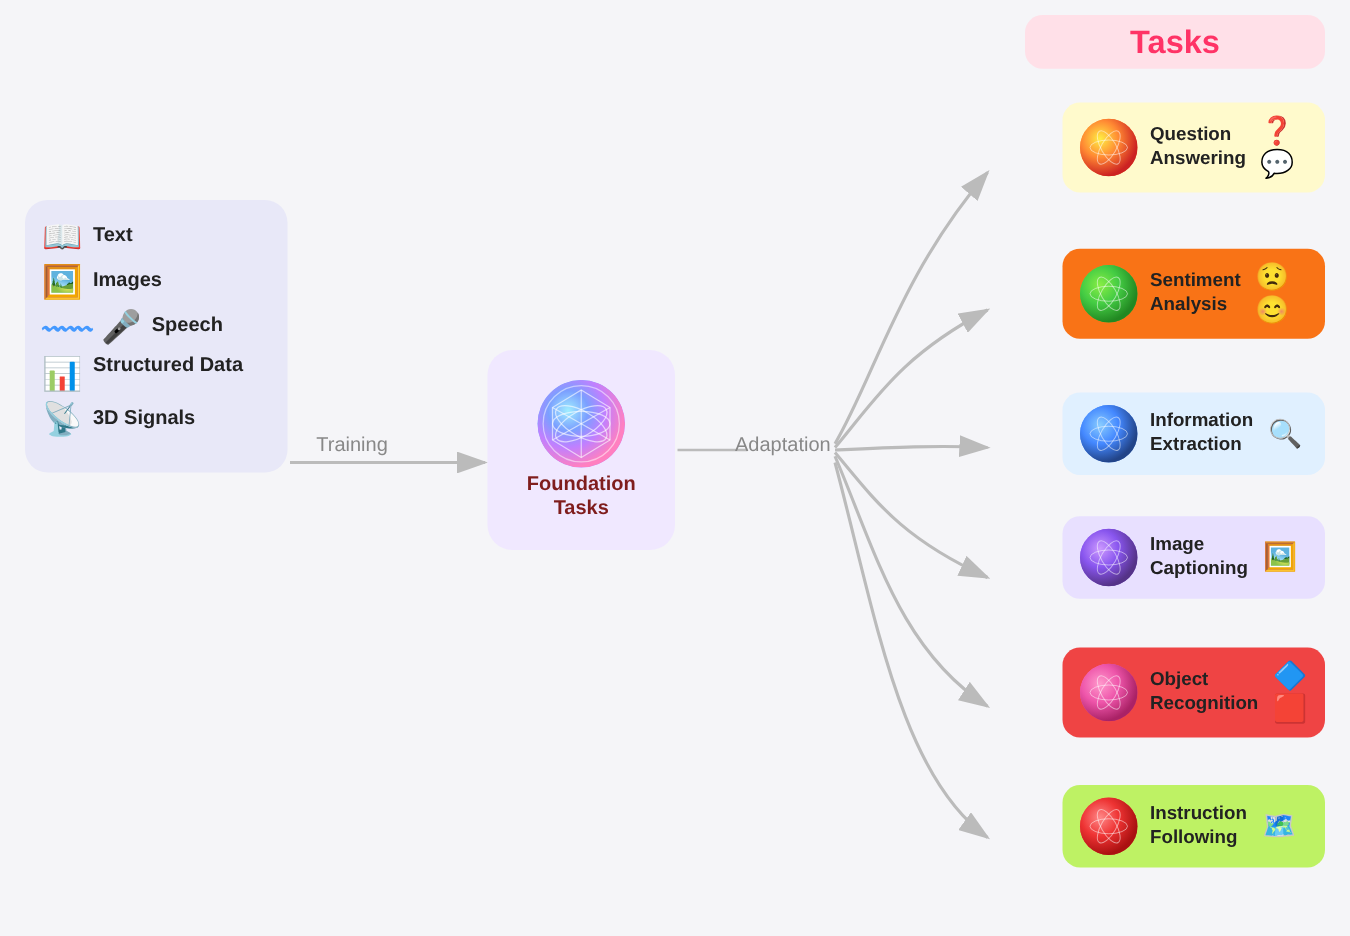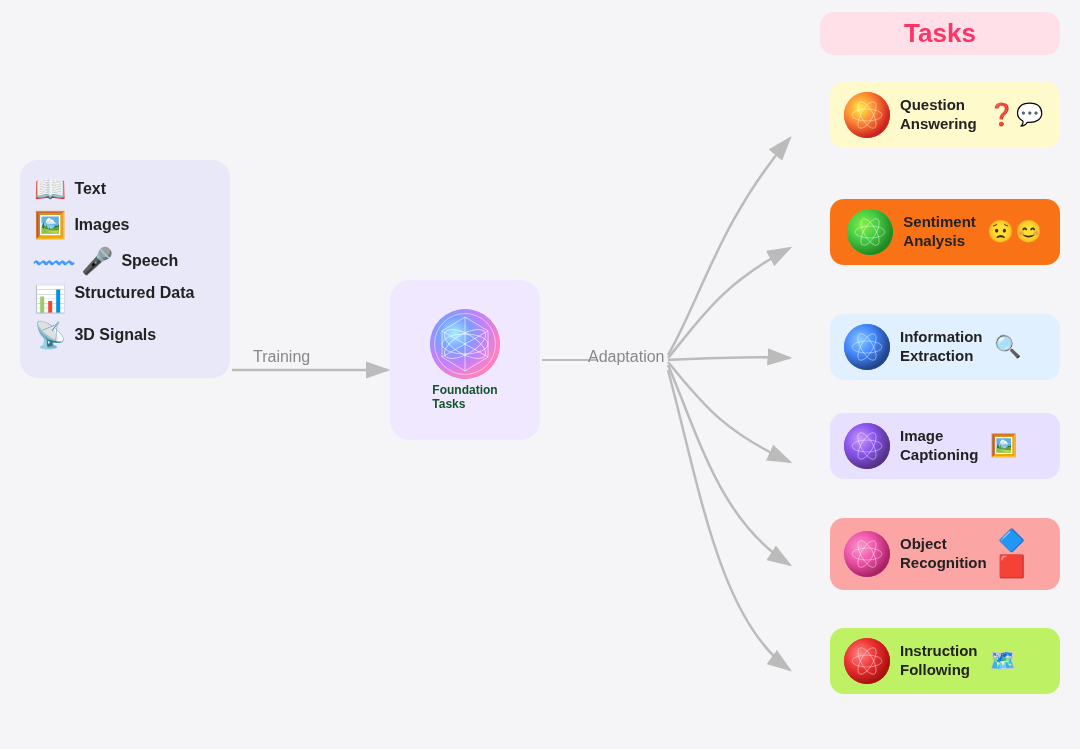--- a/index.html
+++ b/index.html
@@ -73,24 +73,24 @@
     }
     .foundation-orb::after {
       content: '';
       position: absolute;
       inset: 4px;
       border-radius: 50%;
       background: transparent;
       border: 1.5px solid rgba(255,255,255,0.5);
     }
     .foundation-label {
-      font-size: 12px;
+      font-size: 16px;
       font-weight: 800;
-      color: #14532d;
-      text-align: left;
+      color: #7f1d1d;
+      text-align: center;
       line-height: 1.2;
     }
 
     
     .training-label {
       position: absolute;
       left: 253px;
       top: 348px;
       font-size: 16px;
       color: #888;
@@ -121,21 +121,21 @@
     .tasks-label {
       font-size: 26px;
       font-weight: 800;
       color: #ff3366;
     }
 
     
     .task-card {
       position: absolute;
       right: 20px;
-      width: 230px;
+      width: 210px;
       border-radius: 14px;
       display: flex;
       align-items: center;
       gap: 10px;
       padding: 10px 14px;
     }
     .task-orb {
       width: 46px;
       height: 46px;
       border-radius: 50%;
@@ -150,21 +150,21 @@
     .task-icon {
       font-size: 22px;
       margin-left: 2px;
     }
 
     
     .card-qa { background: #fffacc; top: 82px; }
     .card-sa { background: #f97316; top: 199px; justify-content: center; }
     .card-ie { background: #e0f0ff; top: 314px; }
     .card-ic { background: #e8e0ff; top: 413px; }
-    .card-or { background: #fca5a5; top: 518px; justify-content: flex-end; }
+    .card-or { background: #ef4444; top: 518px; }
     .card-if { background: #bef264; top: 628px; }
 
     
     .orb-qa { background: radial-gradient(circle at 35% 35%, #ffee44, #ff8833 50%, #cc2222); }
     .orb-sa { background: radial-gradient(circle at 35% 35%, #88ee44, #44cc44 50%, #228822); }
     .orb-ie { background: radial-gradient(circle at 35% 35%, #88ccff, #4488ff 50%, #224488); }
     .orb-ic { background: radial-gradient(circle at 35% 35%, #cc99ff, #8855ee 50%, #553388); }
     .orb-or { background: radial-gradient(circle at 35% 35%, #ff99cc, #ee55aa 50%, #aa2266); }
     .orb-if { background: radial-gradient(circle at 35% 35%, #ff8888, #ee3333 50%, #aa1111); }
 

